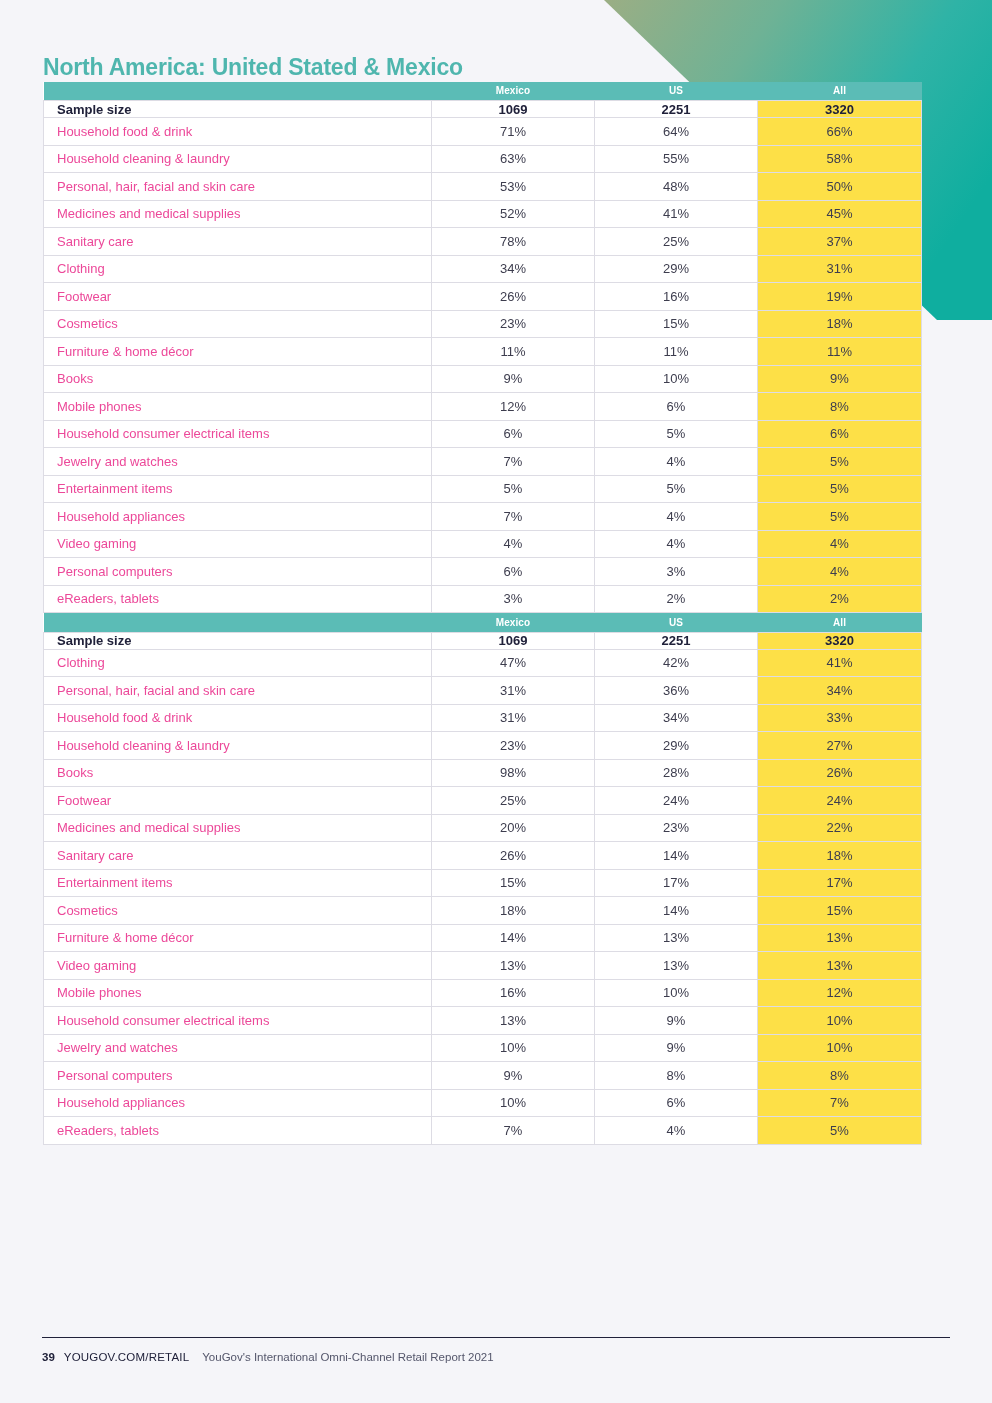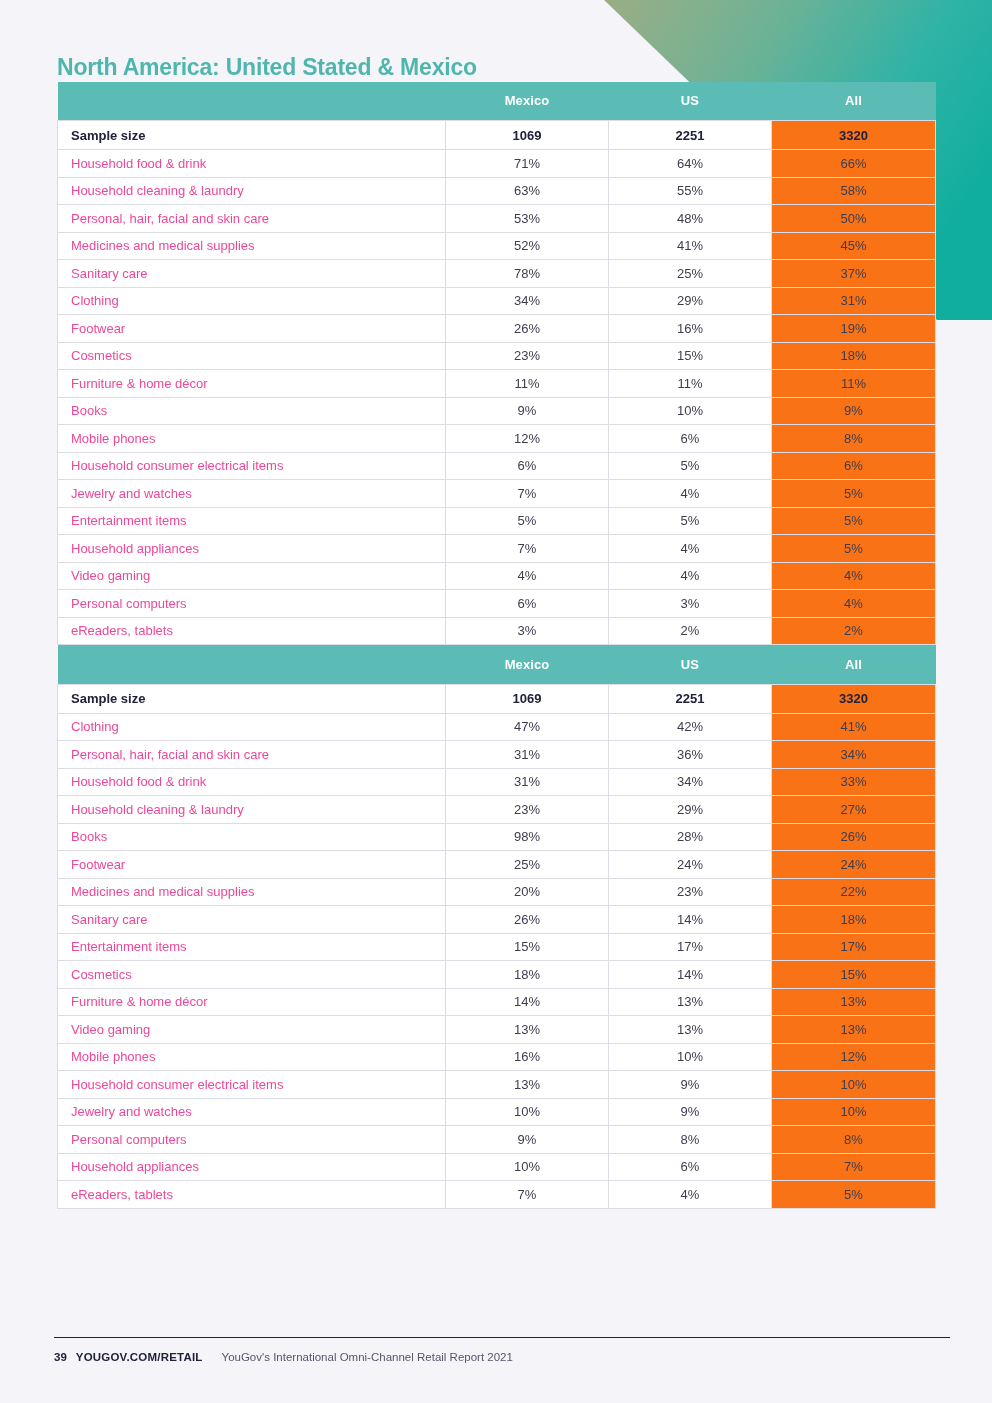--- a/index.html
+++ b/index.html
@@ -24,21 +24,21 @@
     width: 600px;
     height: 340px;
     pointer-events: none;
     z-index: 0;
   }
 
   
   #page {
     position: relative;
     z-index: 2;
-    padding: 0 57px;
+    padding: 0 43px;
   }
 
   #page-title {
     color: #4FB6AE;
     font-size: 23px;
     font-weight: bold;
     letter-spacing: -0.2px;
     padding-top: 54px;
     padding-bottom: 0;
     line-height: 1.2;
@@ -62,23 +62,23 @@
   }
 
   table.data-table col.c-label { width: 388px; }
   table.data-table col.c-mex   { width: 163px; }
   table.data-table col.c-us    { width: 163px; }
   table.data-table col.c-all   { width: 164px; }
 
   table.data-table thead th {
     background: #5BBCB6;
     color: #FFFFFF;
-    font-size: 13px;
+    font-size: 10px;
     font-weight: bold;
-    height: 39px;
+    height: 19px;
     text-align: center;
     border: none;
     letter-spacing: 0.1px;
   }
   table.data-table thead th.th-blank { background: #5BBCB6; }
 
   table.data-table tbody td {
     border: 1px solid #DDDCE4;
     height: 27.5px;
     font-size: 13px;
@@ -89,31 +89,31 @@
 
   table.data-table tbody td.cell-label {
     text-align: left;
     padding-left: 13px;
     color: #ec4899;
   }
 
   table.data-table tbody tr.row-sample td {
     font-weight: bold;
     color: #20213A;
-    height: 29px;
+    height: 17px;
   }
 
   table.data-table tbody td.col-all {
-    background: #f97316;
+    background: #fde047;
   }
 
   
   #footer {
     position: absolute;
-    left: 12px;
+    left: 0;
     right: 0;
     bottom: 0;
     height: 66px;
     z-index: 3;
     padding: 0 42px;
   }
   #footer-rule {
     border-top: 1.5px solid #20213A;
     margin-bottom: 13px;
   }
@@ -121,24 +121,24 @@
     display: flex;
     align-items: baseline;
     font-size: 11.5px;
   }
   #footer-page-number {
     font-weight: bold;
     color: #20213A;
     margin-right: 9px;
   }
   #footer-site {
-    font-weight: bold;
+    font-weight: normal;
     color: #20213A;
     letter-spacing: 0.2px;
-    margin-right: 19px;
+    margin-right: 13px;
   }
   #footer-report {
     color: #54566B;
     text-align: right;
   }
 </style>
 </head>
 <body>
 
 <svg id="corner-graphic" viewBox="0 0 600 340" preserveAspectRatio="none">

